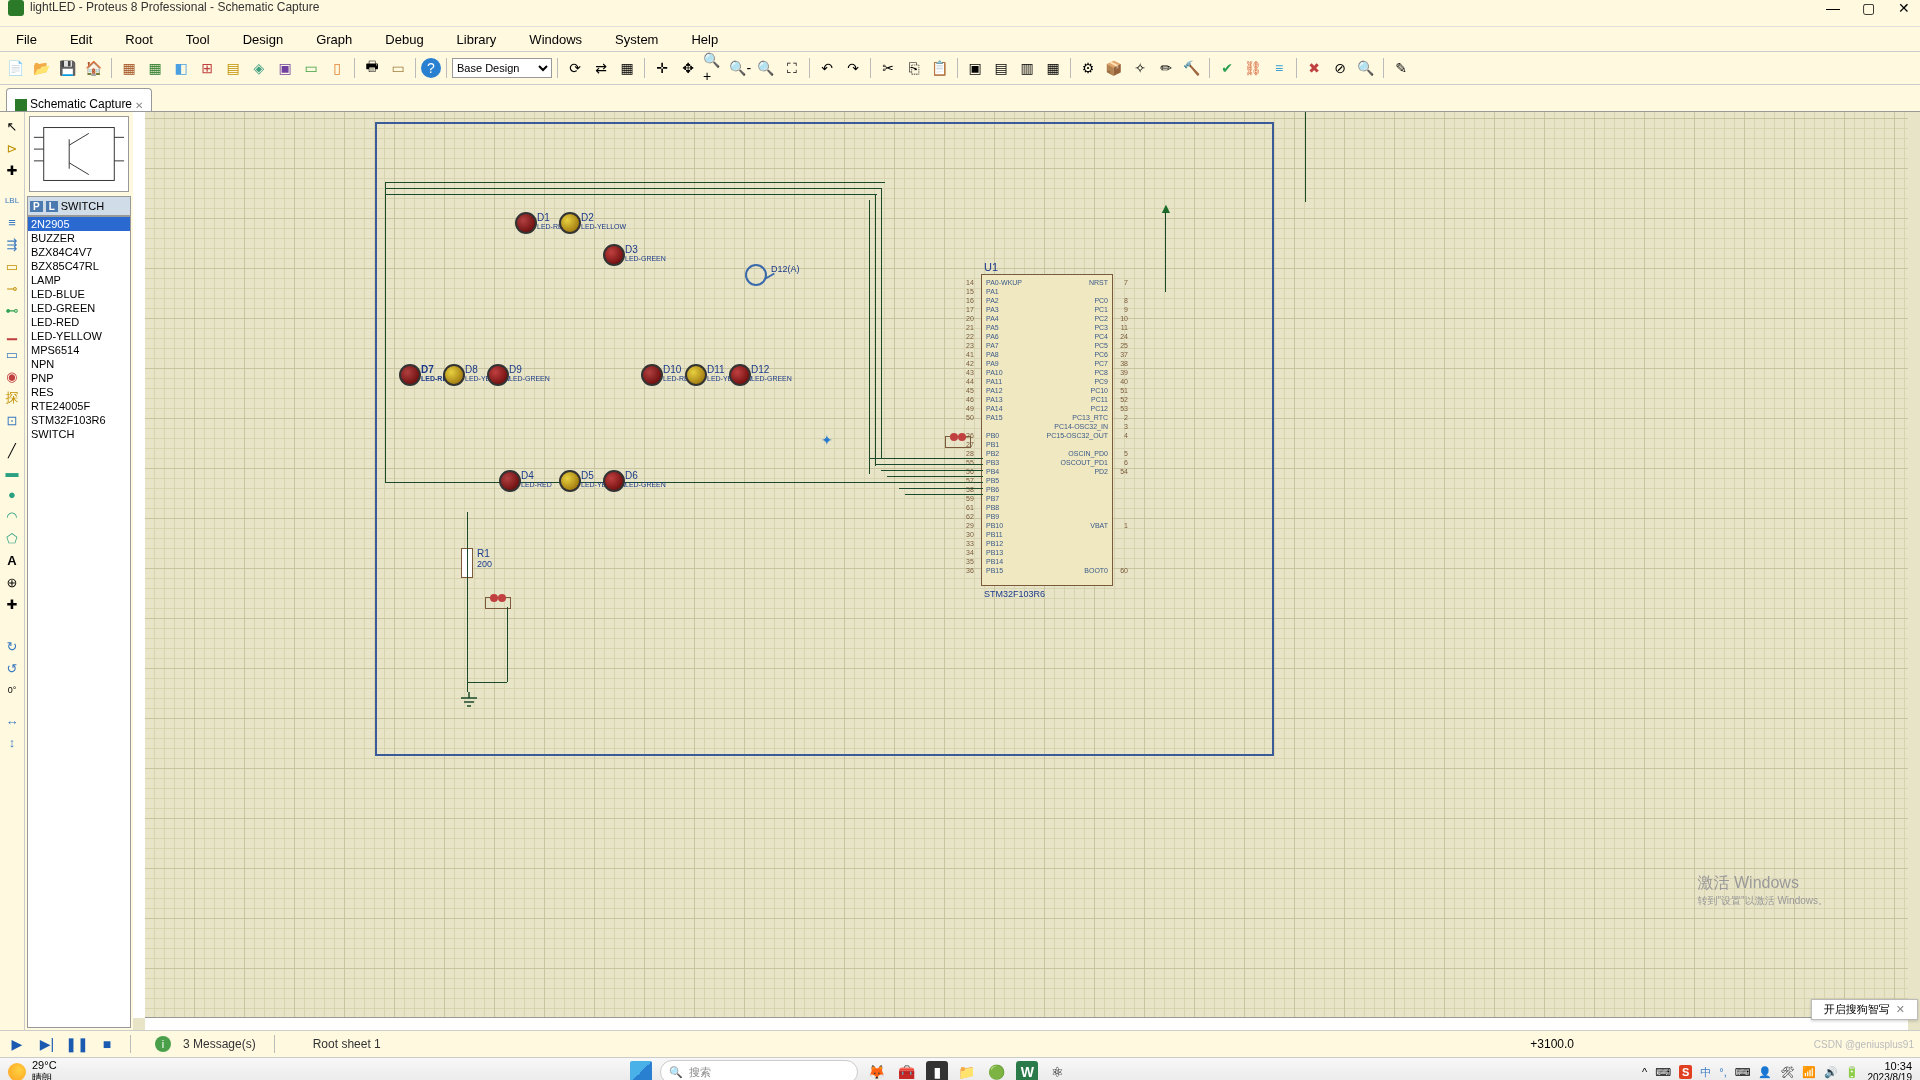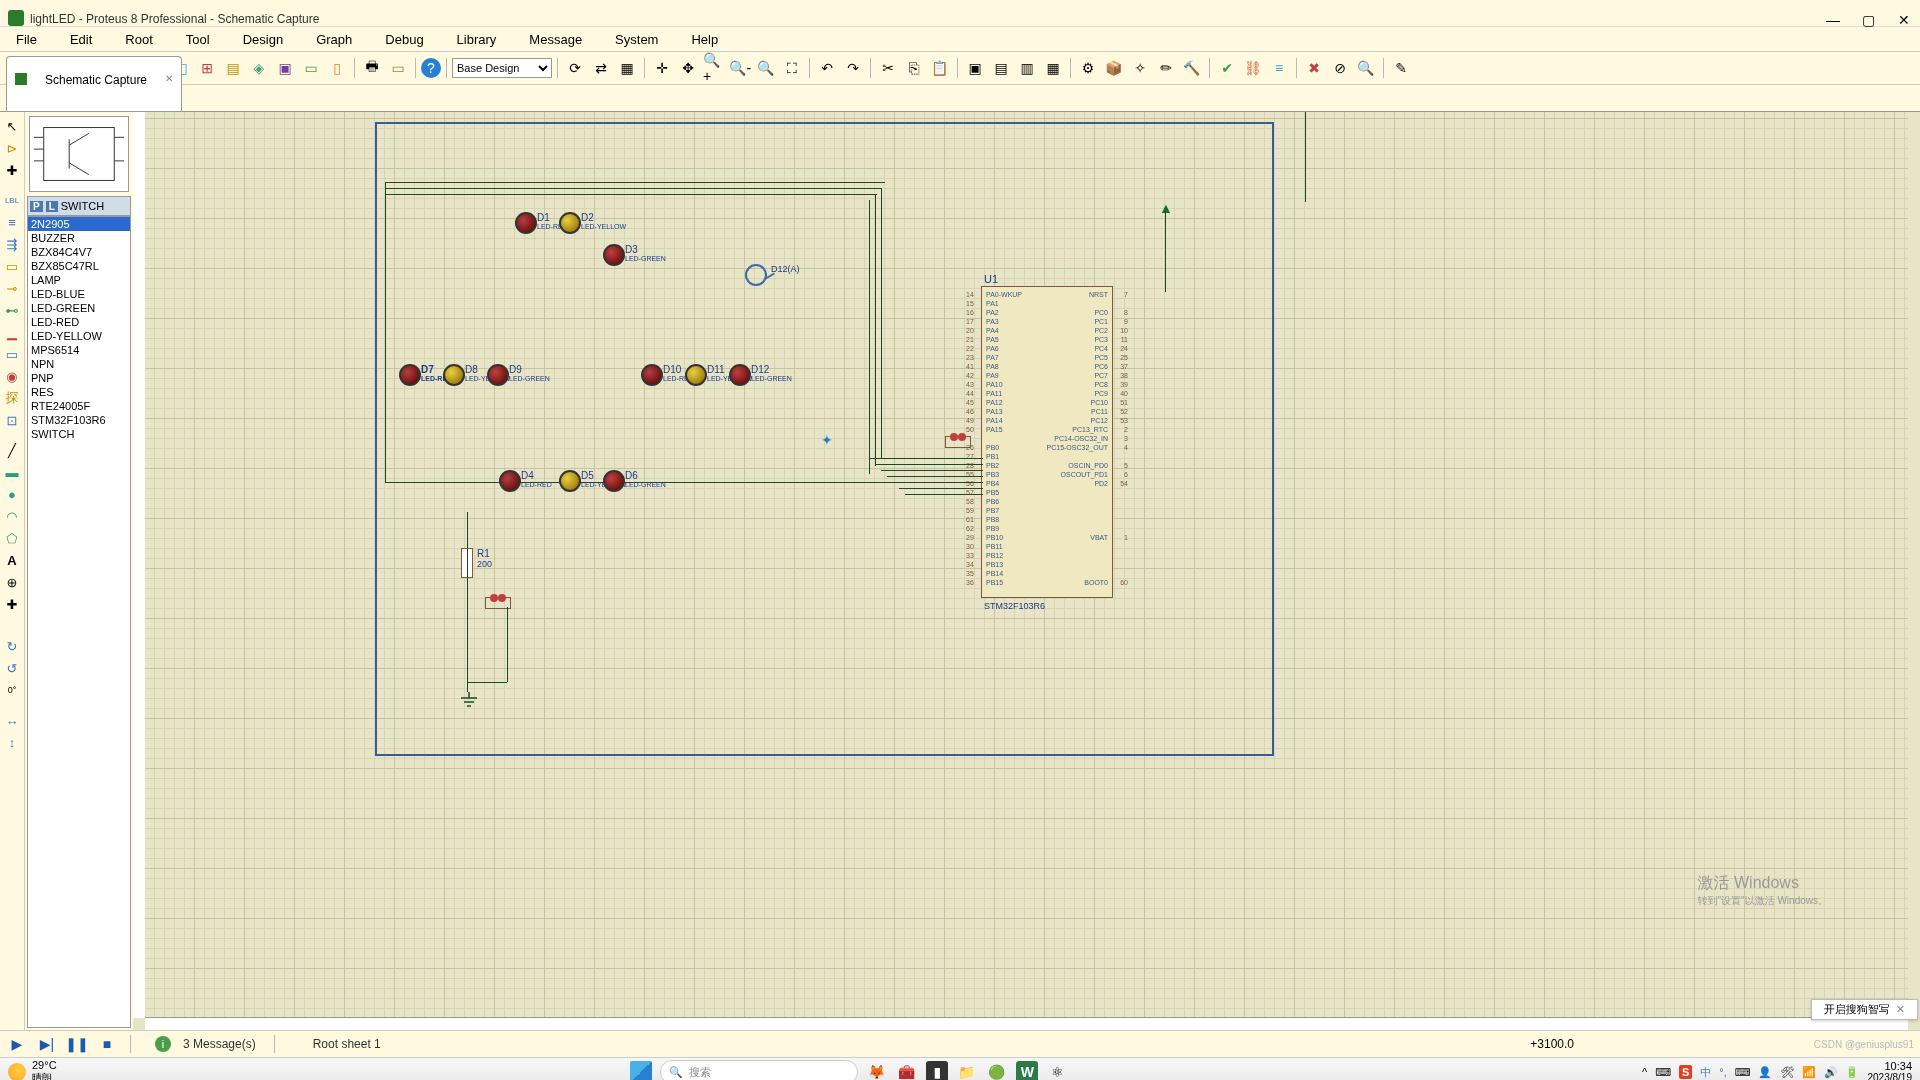--- a/index.html
+++ b/index.html
@@ -1,28 +1,28 @@
 <!DOCTYPE html>
 <html><head>
 <meta charset="utf-8">
 <style>
 html,body{margin:0;padding:0;font-family:"Segoe UI",Tahoma,sans-serif;font-size:11px;background:#f0f0f0;overflow:hidden;width:1920px;height:1080px}
-.titlebar{height:26px;background:#fff9e0;display:flex;align-items:flex-end;padding:0 8px;border-bottom:1px solid #ddd}
+.titlebar{height:26px;background:#fff9e0;display:flex;align-items:flex-start;padding:0 8px;border-bottom:1px solid #ddd}
 .titlebar .logo{width:16px;height:16px;background:#2a7a2a;border-radius:3px;margin-right:6px}
 .titlebar .title{flex:1;font-size:12px;color:#333}
 .titlebar .winbtns{display:flex;gap:22px}
 .titlebar .winbtn{width:14px;height:14px;font-size:14px;cursor:pointer}
 .menubar{height:24px;background:#fff9e0;display:flex;align-items:center;padding:0 6px;gap:13px}
 .menubar span{padding:2px 10px;font-size:13px;cursor:pointer}
 .toolbar{height:32px;background:#fff9e0;border-top:1px solid #ccc;border-bottom:1px solid #ccc;display:flex;align-items:center;padding:0 4px;gap:2px}
 .tbtn{width:22px;height:22px;display:flex;align-items:center;justify-content:center;border:1px solid transparent;cursor:pointer;font-size:14px}
 .tsep{width:1px;height:20px;background:#bbb;margin:0 3px}
 .tselect{height:20px;font-size:11px;border:1px solid #999;background:#fff;width:100px}
 .tabbar{height:26px;background:#fff9e0;display:flex;align-items:flex-end;padding-left:6px;border-bottom:1px solid #999}
-.tab{display:flex;align-items:flex-start;height:22px;padding:16px 8px;background:#fff;border:1px solid #999;border-bottom:none;border-radius:4px 4px 0 0;font-size:12px;gap:18px}
+.tab{display:flex;align-items:flex-end;height:22px;padding:0 8px;background:#fff;border:1px solid #999;border-bottom:none;border-radius:4px 4px 0 0;font-size:12px;gap:3px}
 .tab .ticon{width:12px;height:12px;background:#2a7a2a}
 .tab .tclose{font-size:10px;cursor:pointer;color:#888}
 .workspace{display:flex;height:calc(100% - 26px - 24px - 32px - 26px - 26px - 28px);background:#fff9e0}
 .lefttools{width:24px;background:#fff9e0;border-right:1px solid #ccc;display:flex;flex-direction:column;align-items:center;padding-top:4px;gap:2px}
 .ltbtn{width:20px;height:20px;display:flex;align-items:center;justify-content:center;cursor:pointer;font-size:13px}
 .leftpanel{width:108px;background:#fff9e0;display:flex;flex-direction:column}
 .preview{height:74px;border:1px solid #999;margin:4px;background:#fff;position:relative}
 .preview svg{width:100%;height:100%}
 .devhdr{height:18px;background:#d0dce8;border:1px solid #999;margin:0 2px;display:flex;align-items:center;font-size:11px;padding:0 2px;gap:3px}
 .devhdr .p{background:#4a7ab0;color:#fff;padding:0 3px;font-weight:bold;font-size:10px}
@@ -96,21 +96,21 @@
 
 <div class="menubar">
   <span>File</span>
   <span>Edit</span>
   <span>Root</span>
   <span>Tool</span>
   <span>Design</span>
   <span>Graph</span>
   <span>Debug</span>
   <span>Library</span>
-  <span>Message</span>
+  <span>Windows</span>
   <span>System</span>
   <span>Help</span>
 </div>
 
 <div class="toolbar">
   <div class="tbtn">📄</div>
   <div class="tbtn">📂</div>
   <div class="tbtn">💾</div>
   <div class="tbtn">🏠</div>
   <div class="tsep"></div>
@@ -259,21 +259,21 @@
   <div class="canvas-wrap">
     <div class="ruler-v-l"></div>
     <div class="canvas" id="canvas">
       <div class="sheet-border"></div>
 
       <div class="origin" style="left:676px;top:320px">✦</div>
 
       <div class="probe comp" style="left:600px;top:152px"></div>
       <div class="comp" style="left:626px;top:152px;font-size:9px;color:#1a3a8a">D12(A)</div>
 
-      <div class="chip" id="chip" style="left:836px;top:174px;width:130px;height:310px">
+      <div class="chip" id="chip" style="left:836px;top:162px;width:130px;height:310px">
         <div class="chip-name">U1</div>
         <div class="chip-part">STM32F103R6</div>
       <div class="pinlabel" style="left: 4px; top: 4px;">PA0-WKUP</div>
           <div class="pinnum" style="left: -16px; top: 4px;">14</div>
           <div class="pinlabel" style="left: 4px; top: 13px;">PA1</div>
           <div class="pinnum" style="left: -16px; top: 13px;">15</div>
           <div class="pinlabel" style="left: 4px; top: 22px;">PA2</div>
           <div class="pinnum" style="left: -16px; top: 22px;">16</div>
           <div class="pinlabel" style="left: 4px; top: 31px;">PA3</div>
           <div class="pinnum" style="left: -16px; top: 31px;">17</div>

